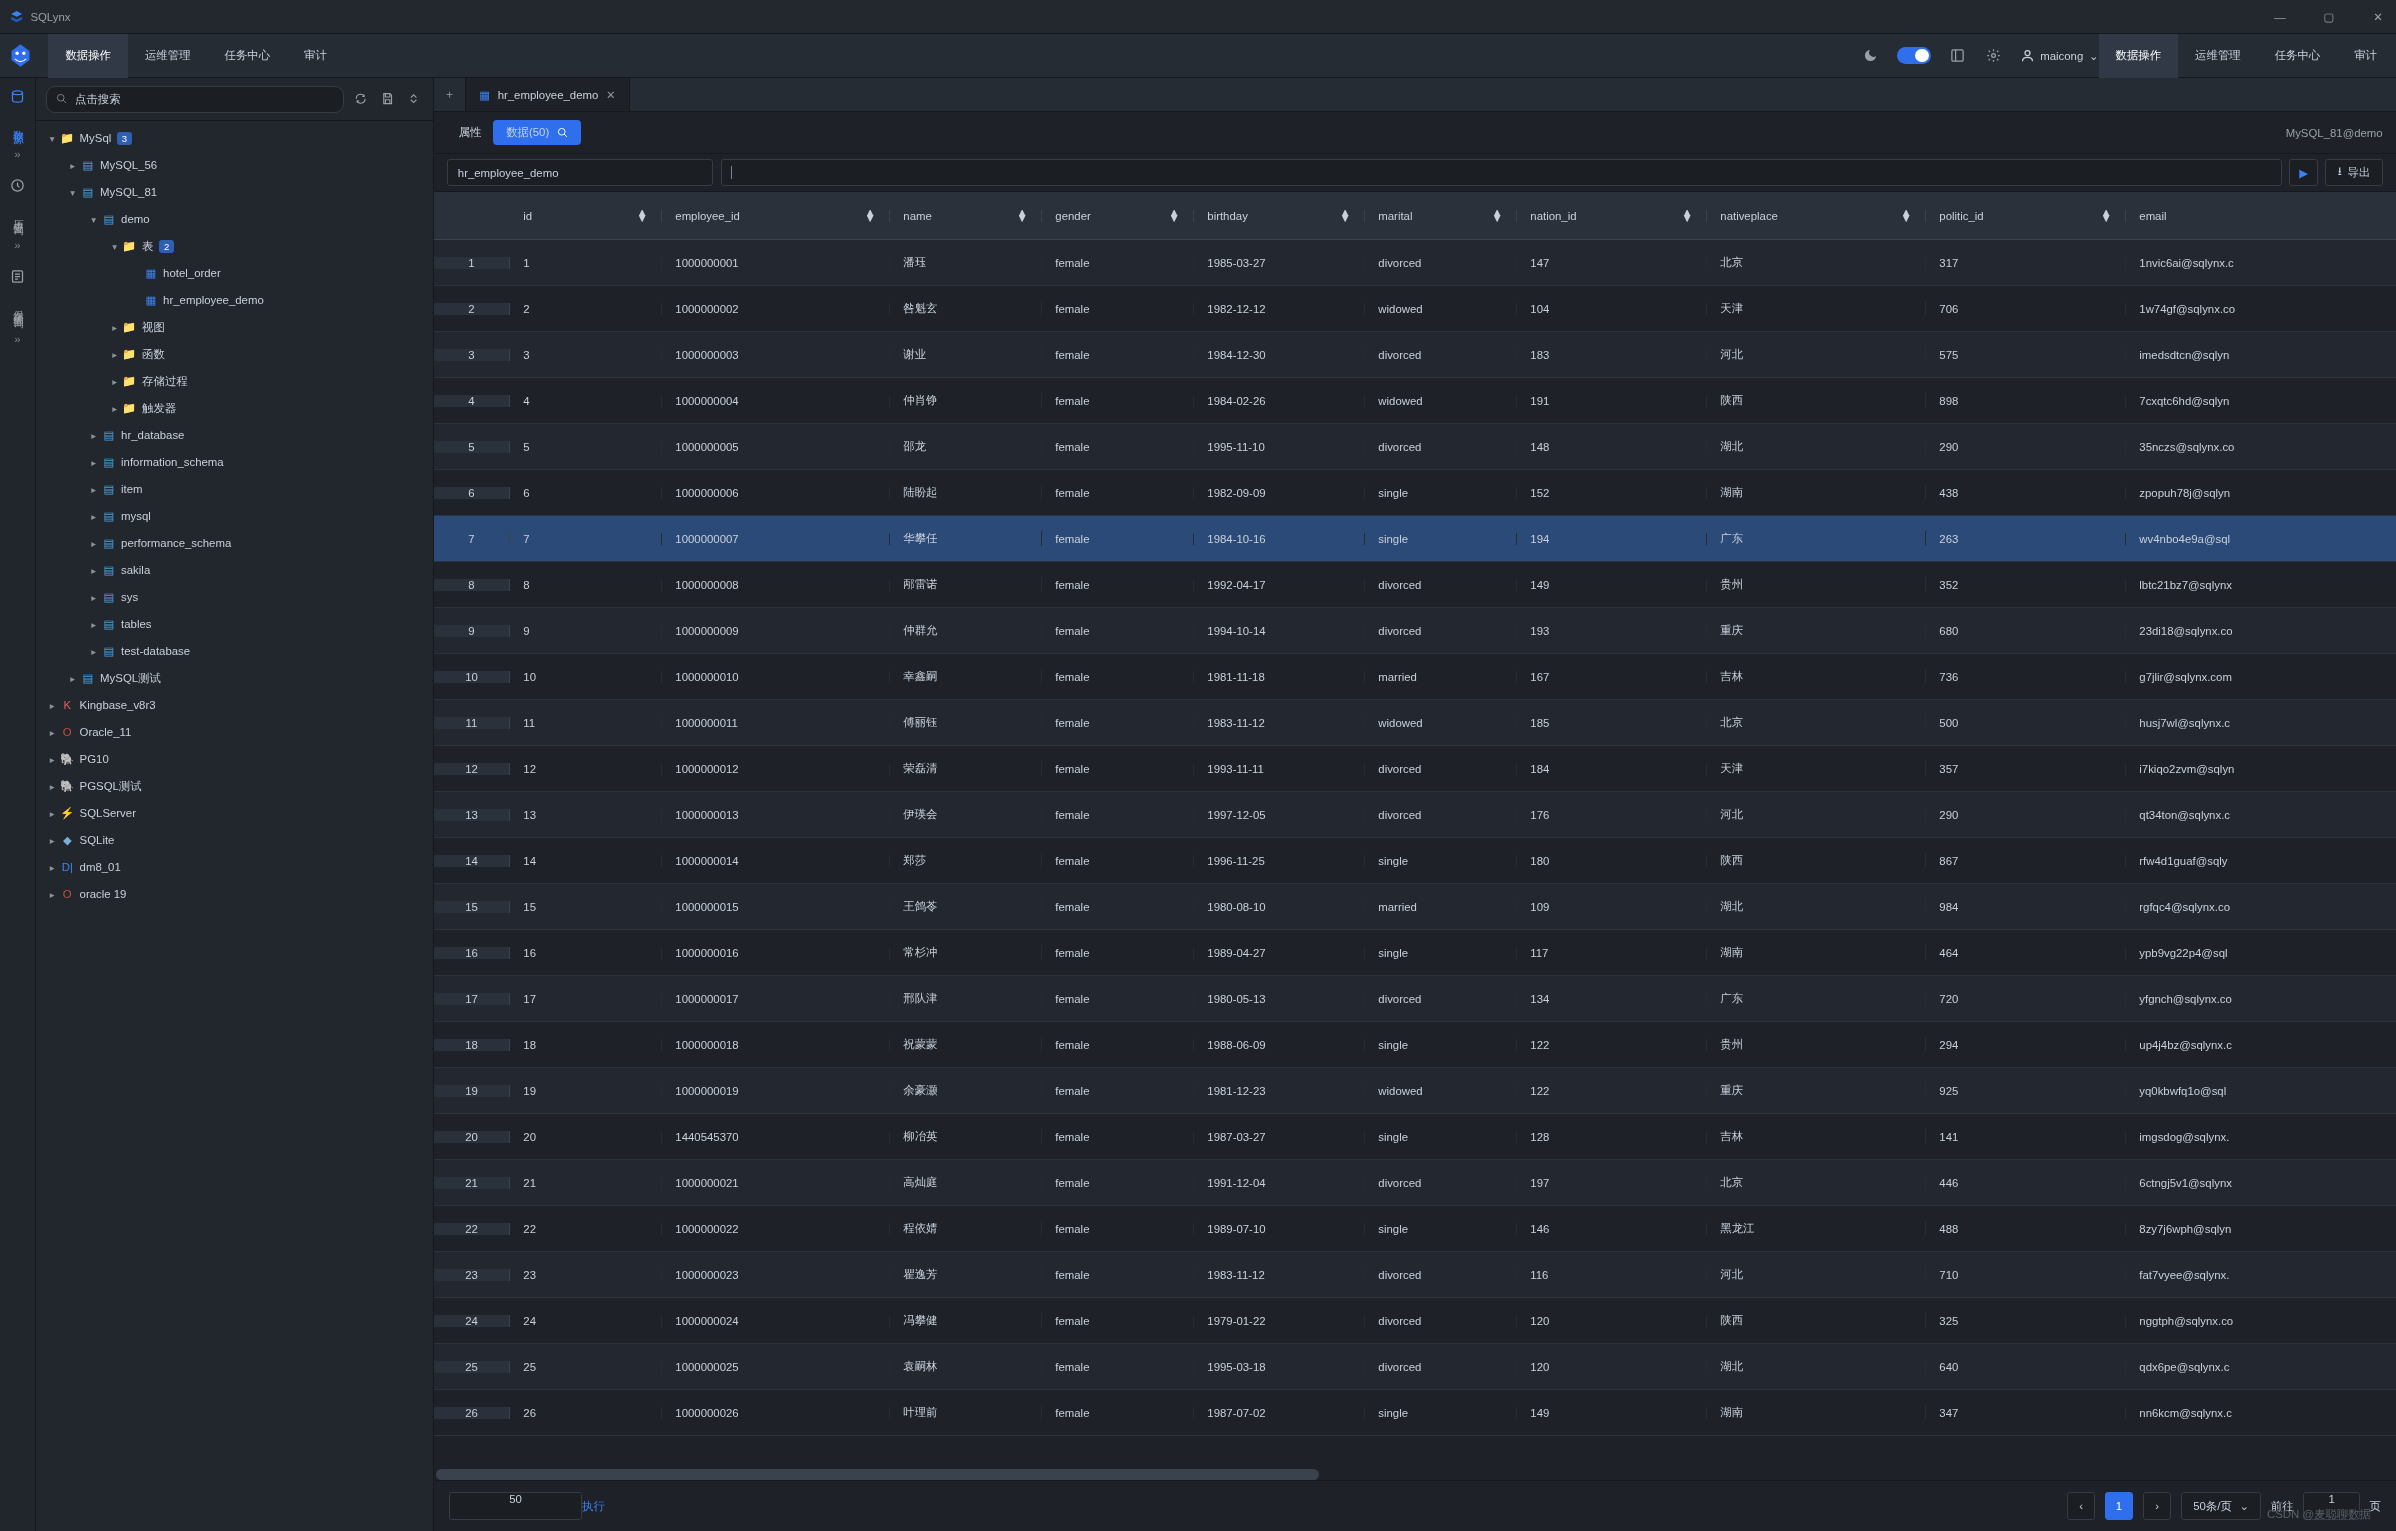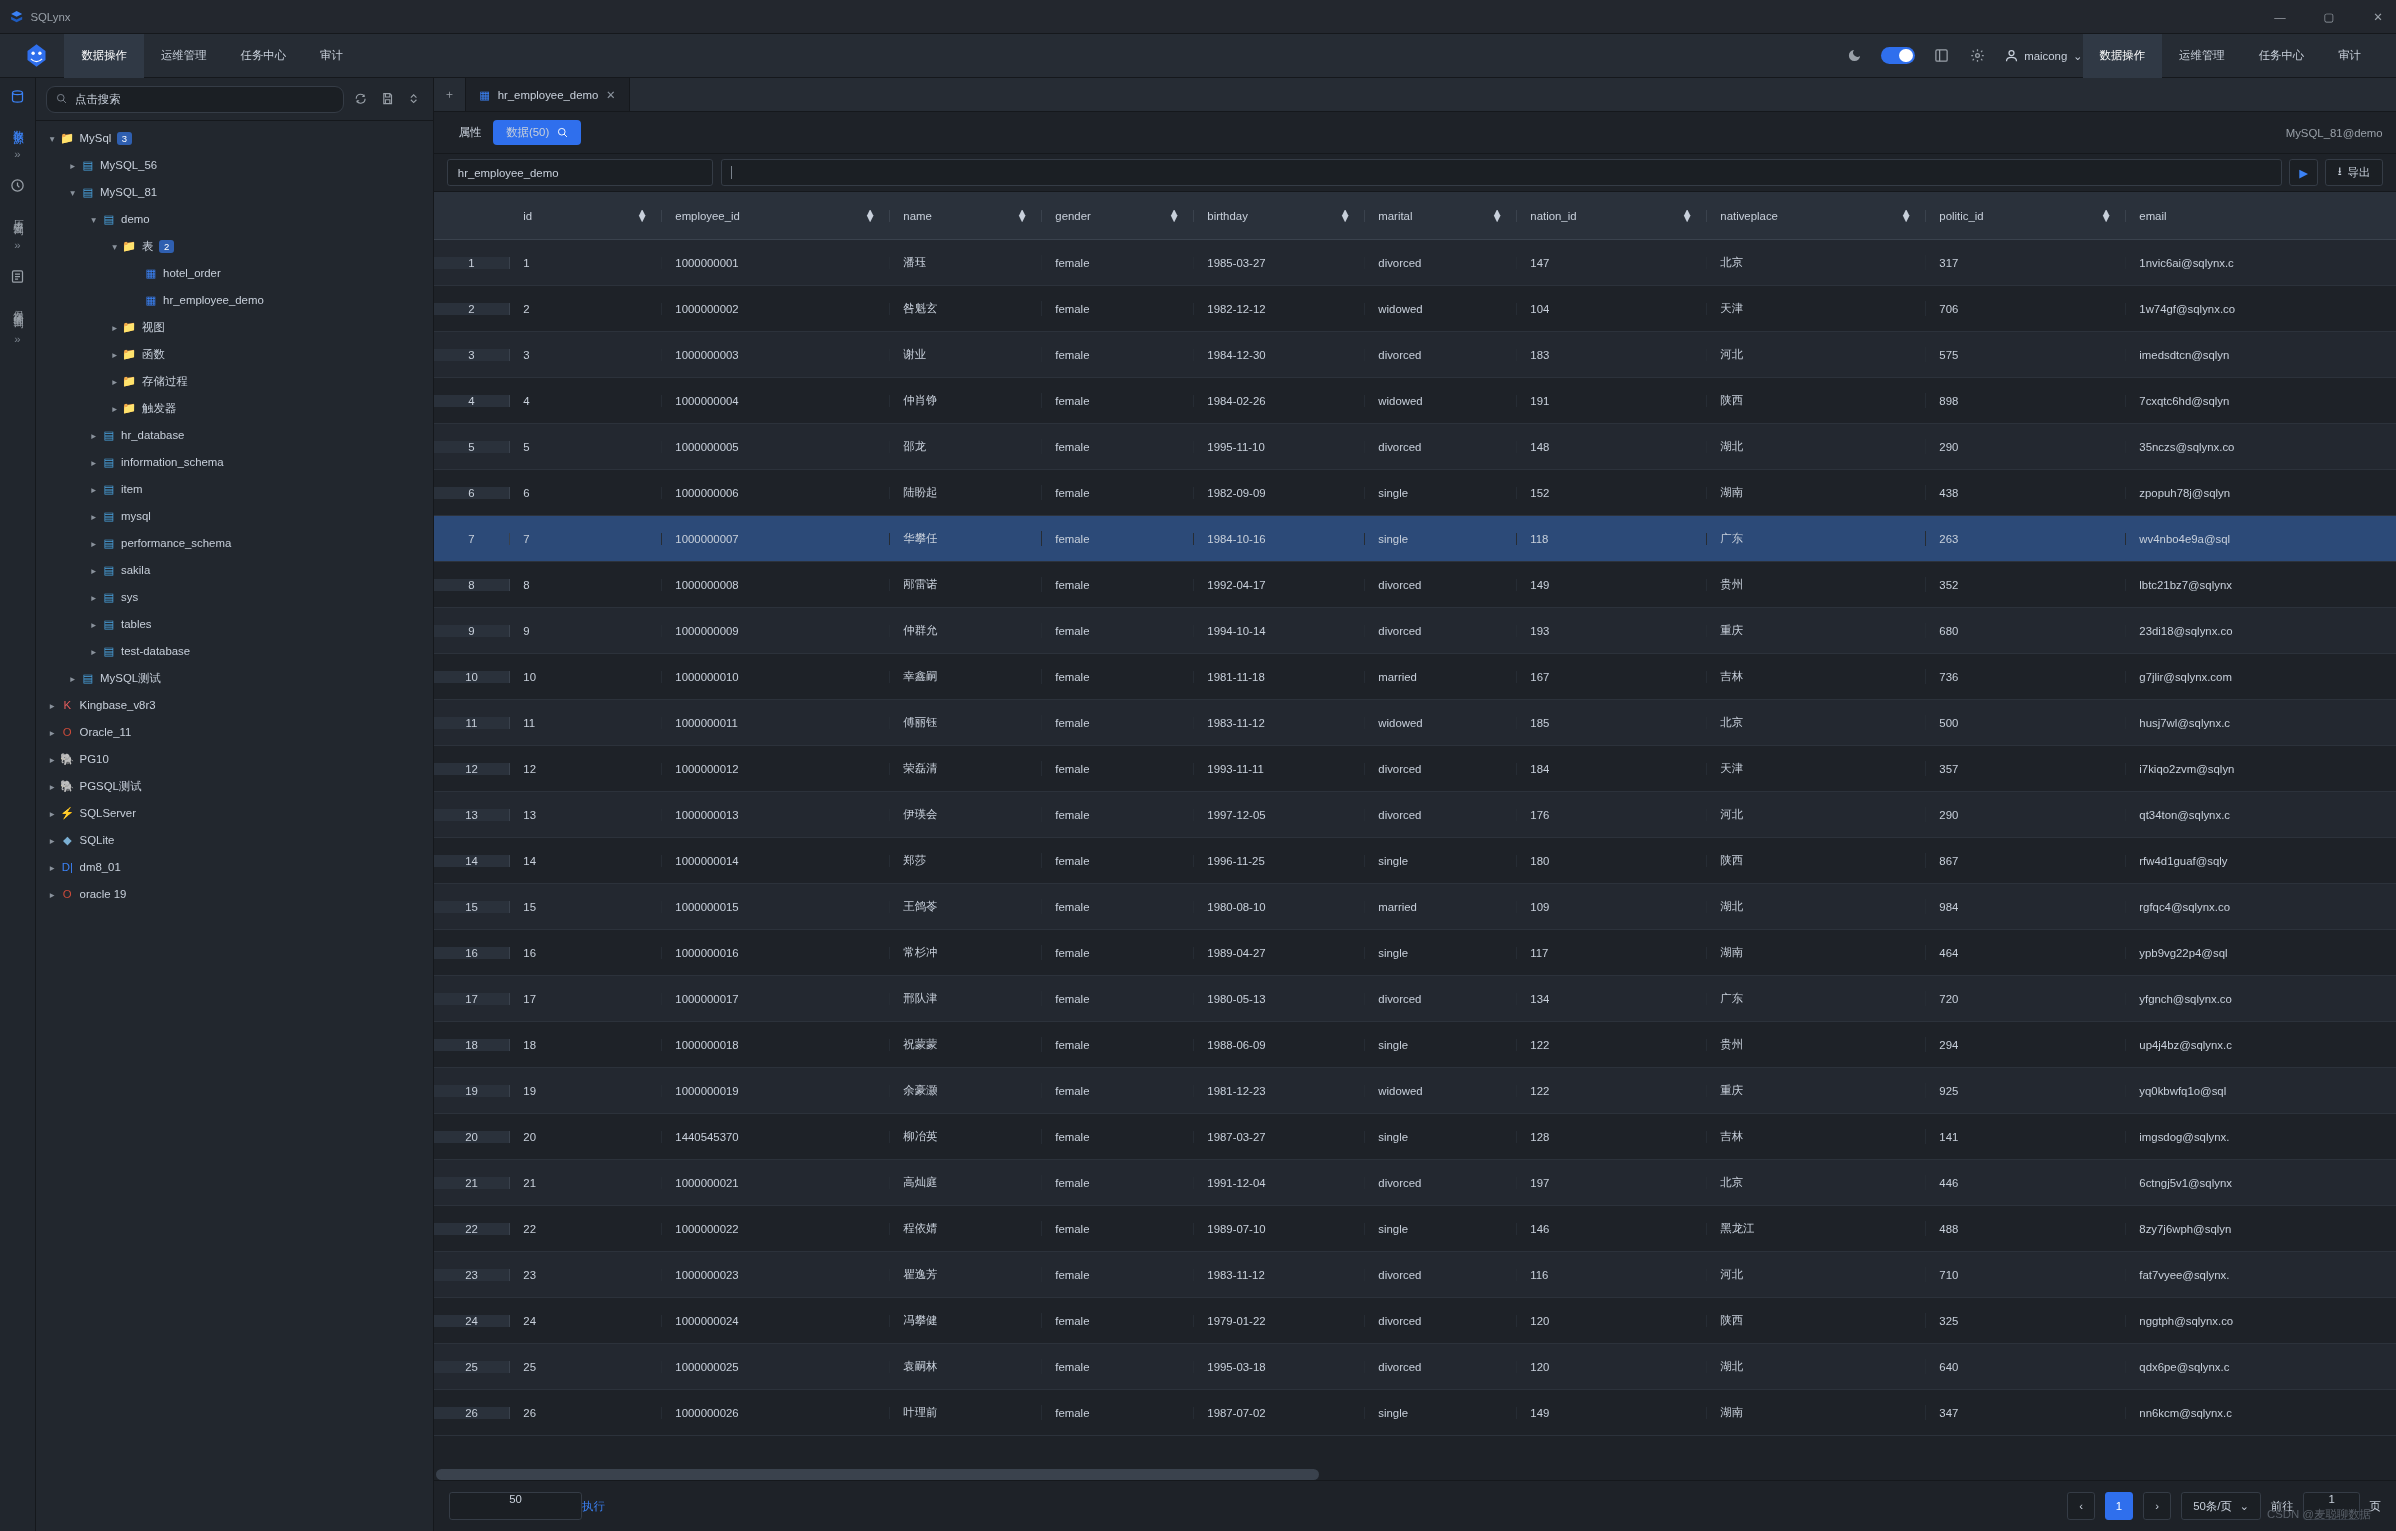--- a/index.html
+++ b/index.html
@@ -3,21 +3,21 @@
 <meta charset="utf-8">
 <style>
 *{box-sizing:border-box;margin:0;padding:0;font-family:"Microsoft YaHei",Arial,sans-serif;font-size:11.4px;color:#c8d0db;user-select:none}
 body{background:#1e2228;width:2397px;height:1531px;overflow:hidden;transform-origin:top left}
 
 .titlebar{height:34px;background:#23272e;display:flex;align-items:center;padding:0 9.5px;border-bottom:1px solid #15181c}
 .titlebar .logo{width:13.3px;height:13.3px;margin-right:7.6px;display:inline-block}
 .titlebar .app-name{color:#99a0a8}
 .titlebar .win-btns{margin-left:auto;display:flex;gap:30px;color:#99a0a8;font-size:13.3px}
 
-.menubar{height:44px;background:#262c34;border-bottom:1px solid #15181c;display:flex;align-items:center;padding:0 19px}
+.menubar{height:44px;background:#262c34;border-bottom:1px solid #15181c;display:flex;align-items:center;padding:0 3px}
 .menubar .brand{width:34px;height:34px;display:flex;align-items:center;justify-content:center;margin-right:11.4px}
 .menubar .brand svg{width:27px;height:27px}
 .menubar .menu-item{padding:0 17px;height:44px;display:flex;align-items:center;color:#c8d0db;cursor:pointer}
 .menubar .menu-item.active{background:#303945;color:#fff}
 .menubar .right{margin-left:auto;display:flex;align-items:center;gap:17px}
 .menubar .toggle{width:34px;height:17px;background:#2f6fed;border-radius:8.6px;position:relative}
 .menubar .toggle::after{content:"";position:absolute;width:13.3px;height:13.3px;background:#fff;border-radius:50%;top:1.9px;right:1.9px}
 .icon-btn{width:19px;height:19px;display:flex;align-items:center;justify-content:center;color:#99a0a8;cursor:pointer}
 .user-chip{display:flex;align-items:center;gap:5.7px;cursor:pointer}
 
@@ -549,21 +549,21 @@
           <div class="cell">zpopuh78j@sqlyn</div>
         </div>
         <div class="grid-row body sel">
           <div class="cell rn">7</div>
           <div class="cell">7</div>
           <div class="cell">1000000007</div>
           <div class="cell">华攀任</div>
           <div class="cell">female</div>
           <div class="cell">1984-10-16</div>
           <div class="cell">single</div>
-          <div class="cell">118</div>
+          <div class="cell">194</div>
           <div class="cell">广东</div>
           <div class="cell">263</div>
           <div class="cell">wv4nbo4e9a@sql</div>
         </div>
         <div class="grid-row body">
           <div class="cell rn">8</div>
           <div class="cell">8</div>
           <div class="cell">1000000008</div>
           <div class="cell">邴雷诺</div>
           <div class="cell">female</div>

